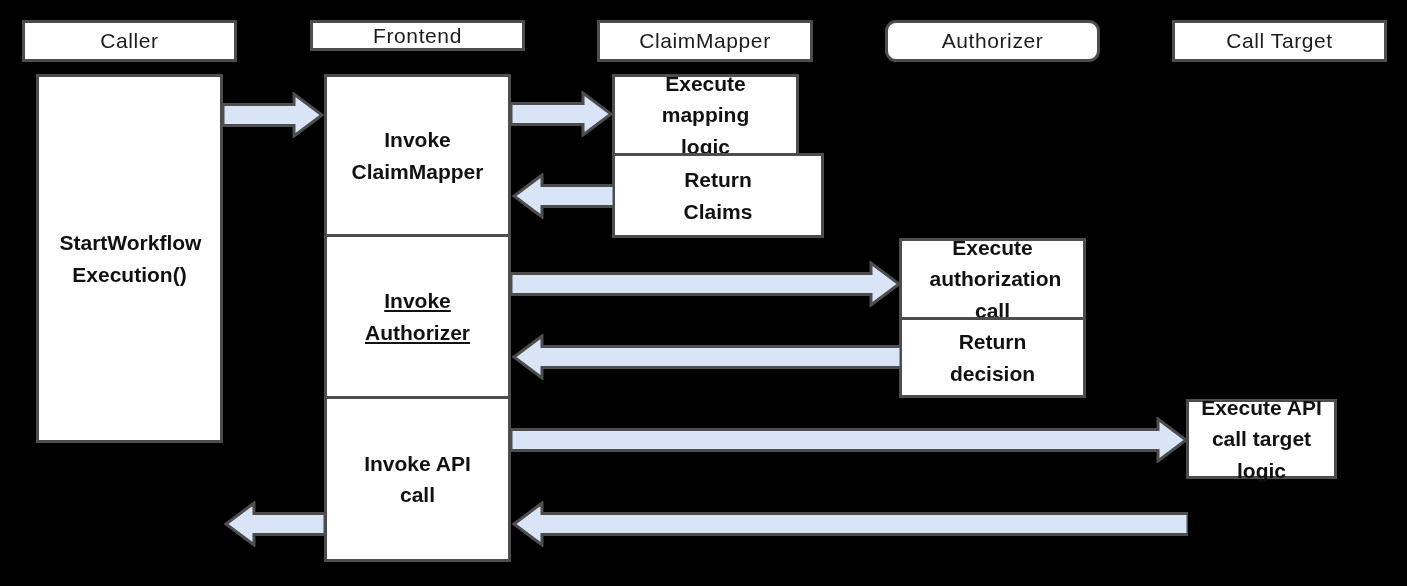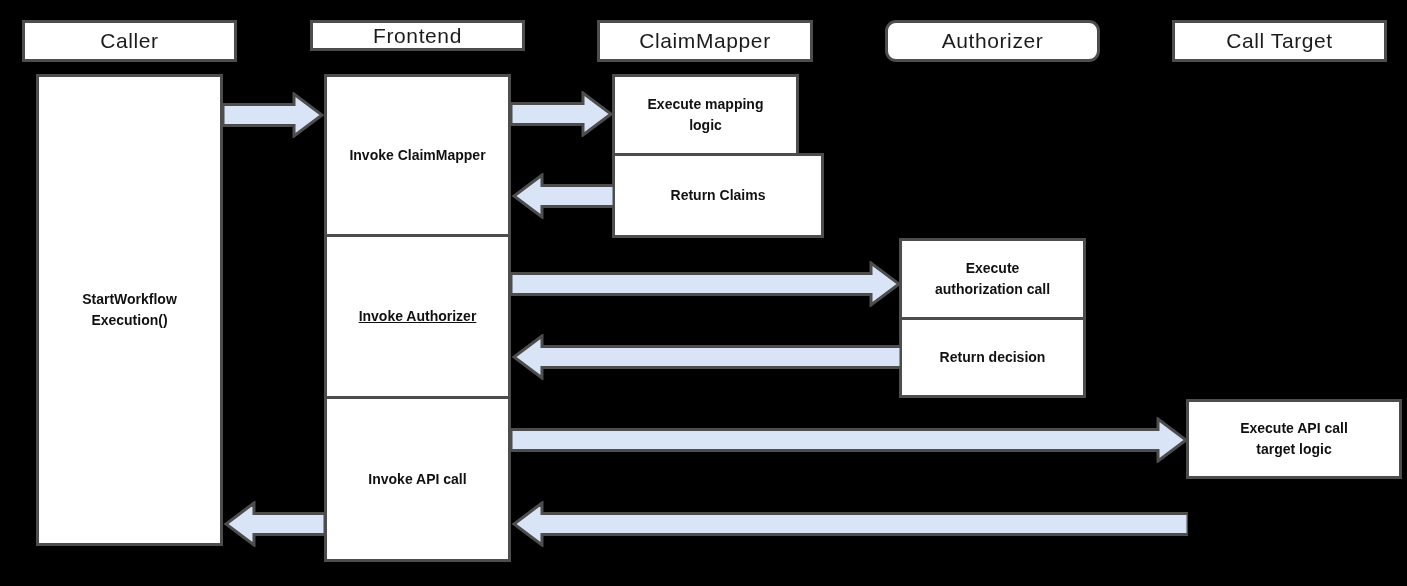--- a/index.html
+++ b/index.html
@@ -29,21 +29,21 @@
     text-align:center;
     color:var(--text);
   }
   .lifeline-header{
     font-size:21px;
     font-weight:400;
     letter-spacing:0.6px;
     color:#1c1c1c;
   }
   .activation{
-    font-size:14px;
+    font-size:21px;
     font-weight:700;
     line-height:1.5;
     color:#111111;
   }
   .activation .label{
     max-width:140px;
   }
   .arrow{
     position:absolute;
     display:block;
@@ -59,21 +59,21 @@
 <body>
 
 <div class="stage">
 
   <div class="box lifeline-header" style="left:22px;top:20px;width:215px;height:42px;">Caller</div>
   <div class="box lifeline-header" style="left:310px;top:20px;width:215px;height:31px;text-align:center;">Frontend</div>
   <div class="box lifeline-header" style="left:597px;top:20px;width:216px;height:42px;">ClaimMapper</div>
   <div class="box lifeline-header" style="left:885px;top:20px;width:215px;height:42px;border-radius:11px;">Authorizer</div>
   <div class="box lifeline-header" style="left:1172px;top:20px;width:215px;height:42px;">Call Target</div>
 
-  <div class="box activation" style="left:36px;top:74px;width:187px;height:472px;">
+  <div class="box activation" style="left:36px;top:74px;width:187px;height:369px;">
     <span class="label">StartWorkflow Execution()</span>
   </div>
 
   <div class="box activation" style="left:324px;top:74px;width:187px;height:163px;">
     <span class="label">Invoke ClaimMapper</span>
   </div>
   <div class="box activation" style="left:324px;top:234px;width:187px;height:165px;text-decoration:underline;">
     <span class="label">Invoke Authorizer</span>
   </div>
   <div class="box activation" style="left:324px;top:396px;width:187px;height:166px;">
@@ -87,21 +87,21 @@
     <span class="label">Return Claims</span>
   </div>
 
   <div class="box activation" style="left:899px;top:238px;width:187px;height:82px;">
     <span class="label" style="max-width:126px">Execute authorization call</span>
   </div>
   <div class="box activation" style="left:899px;top:317px;width:187px;height:81px;text-align:center;">
     <span class="label">Return decision</span>
   </div>
 
-  <div class="box activation" style="left:1186px;top:399px;width:216px;height:80px;">
+  <div class="box activation" style="left:1186px;top:399px;width:151px;height:80px;">
     <span class="label" style="max-width:145px">Execute API call target logic</span>
   </div>
 
   <svg class="arrow" style="left:223px;top:92px;" width="101" height="46" viewBox="0 0 101 46">
     <polygon points="0,12.5 71,12.5 71,2 99,23 71,44 71,33.5 0,33.5"></polygon>
   </svg>
 
   <svg class="arrow" style="left:511px;top:91px;" width="102" height="46" viewBox="0 0 102 46">
     <polygon points="0,12.5 72,12.5 72,2 100,23 72,44 72,33.5 0,33.5"></polygon>
   </svg>

